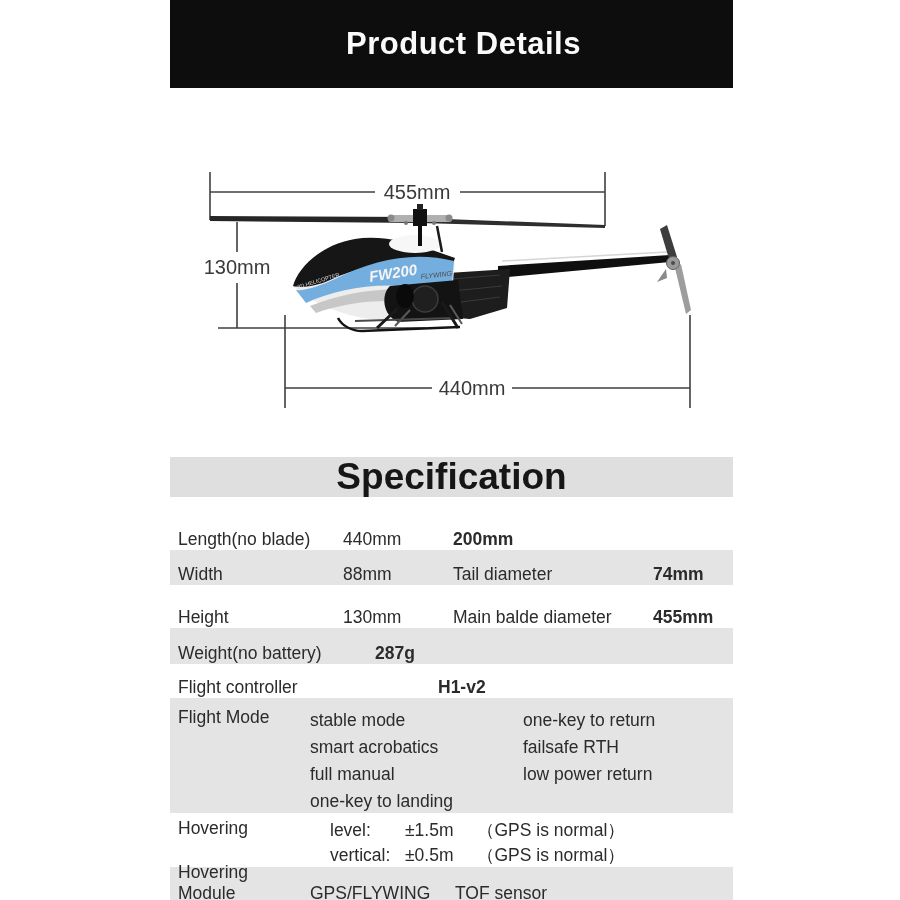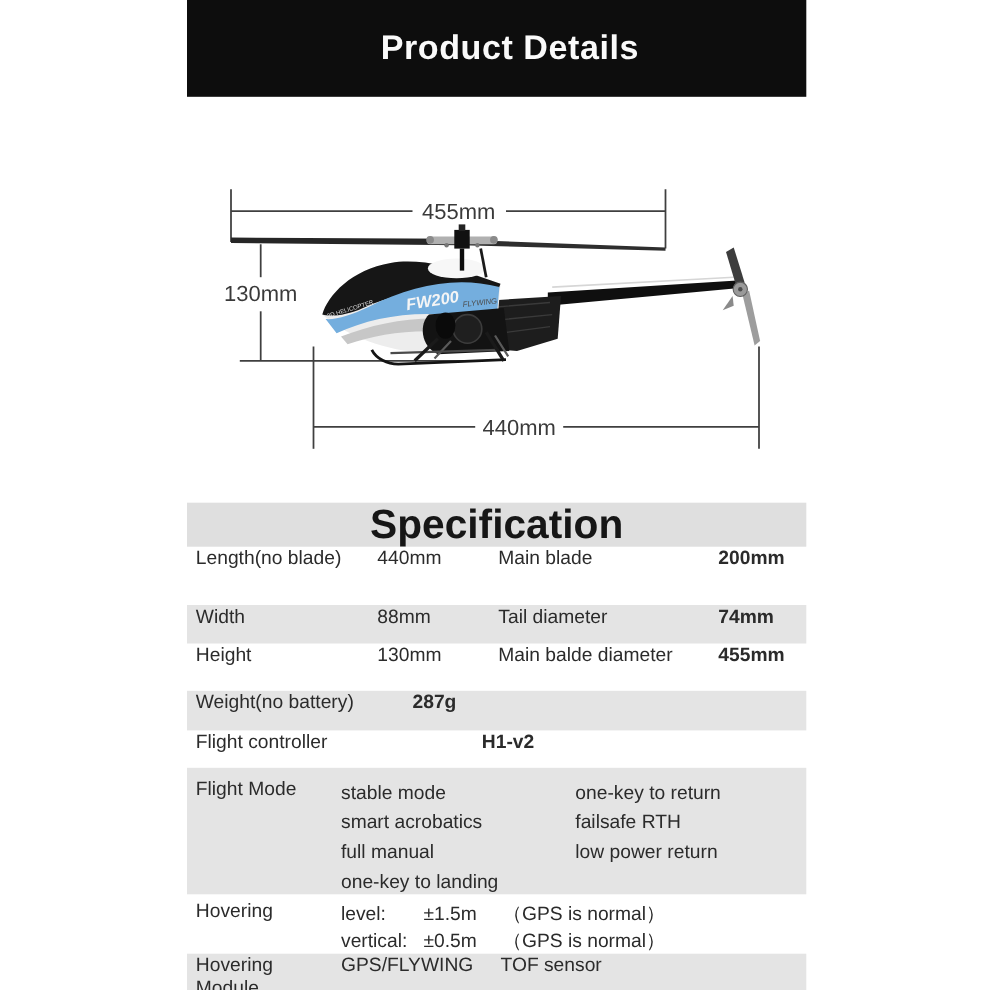--- a/index.html
+++ b/index.html
@@ -15,25 +15,25 @@
   
   .diagram { position:absolute; left:170px; top:130px; width:563px; height:310px; }
 
   
   .spec-head { position:absolute; left:170px; top:457px; width:563px; height:40px;
                background:#dfdfdf; display:flex; align-items:center; justify-content:center; }
   .spec-head span { font-size:37px; font-weight:bold; color:#161616; }
 
   
   .spec-table { position:absolute; left:170px; top:497px; width:563px; font-size:17.5px; }
-  .row { display:flex; align-items:flex-start; padding-left:8px; width:563px; }
+  .row { display:flex; align-items:flex-end; padding-left:8px; width:563px; }
   .row.gray { background:#e4e4e4; }
   .r1{height:53px;} .r2{height:35px;} .r3{height:43px;} .r4{height:36px;gap:32px;}
   .r5{height:34px;} .r6{height:115px; align-items:flex-start; padding-top:9px;}
-  .r7{height:54px; align-items:flex-start; padding-top:5px;} .r8{height:37px;}
+  .r7{height:54px; align-items:flex-start; padding-top:5px;gap:20px;} .r8{height:37px;}
   .c1{width:165px;} .c2{width:110px;} .c3{width:200px;} .c4{flex:1;font-weight:bold;}
   .c1w{width:260px;}
   .fm-label{width:132px;} .fm-col1{width:213px;} .fm-col{line-height:27px;}
   .hv-label{width:132px;} .hv-line{line-height:25px; display:flex;}
   .hv-k{width:75px;} .hv-v{width:72px;}
   .hm-v1{width:145px;}
 
   svg text { font-family:"Liberation Sans", sans-serif; }
   .dim-text { font-size:20px; fill:#3a3a3a; }
 </style>
@@ -140,21 +140,20 @@
 
   <div class="spec-head">
     <span>Specification</span>
   </div>
 
   <div class="spec-table">
 
     <div class="row r1">
       <span class="c1">Length(no blade)</span>
       <span class="c2">440mm</span>
-      <span class="c3">Main blade</span>
       <span class="c4">200mm</span>
     </div>
 
     <div class="row r2 gray">
       <span class="c1">Width</span>
       <span class="c2">88mm</span>
       <span class="c3">Tail diameter</span>
       <span class="c4">74mm</span>
     </div>
 

